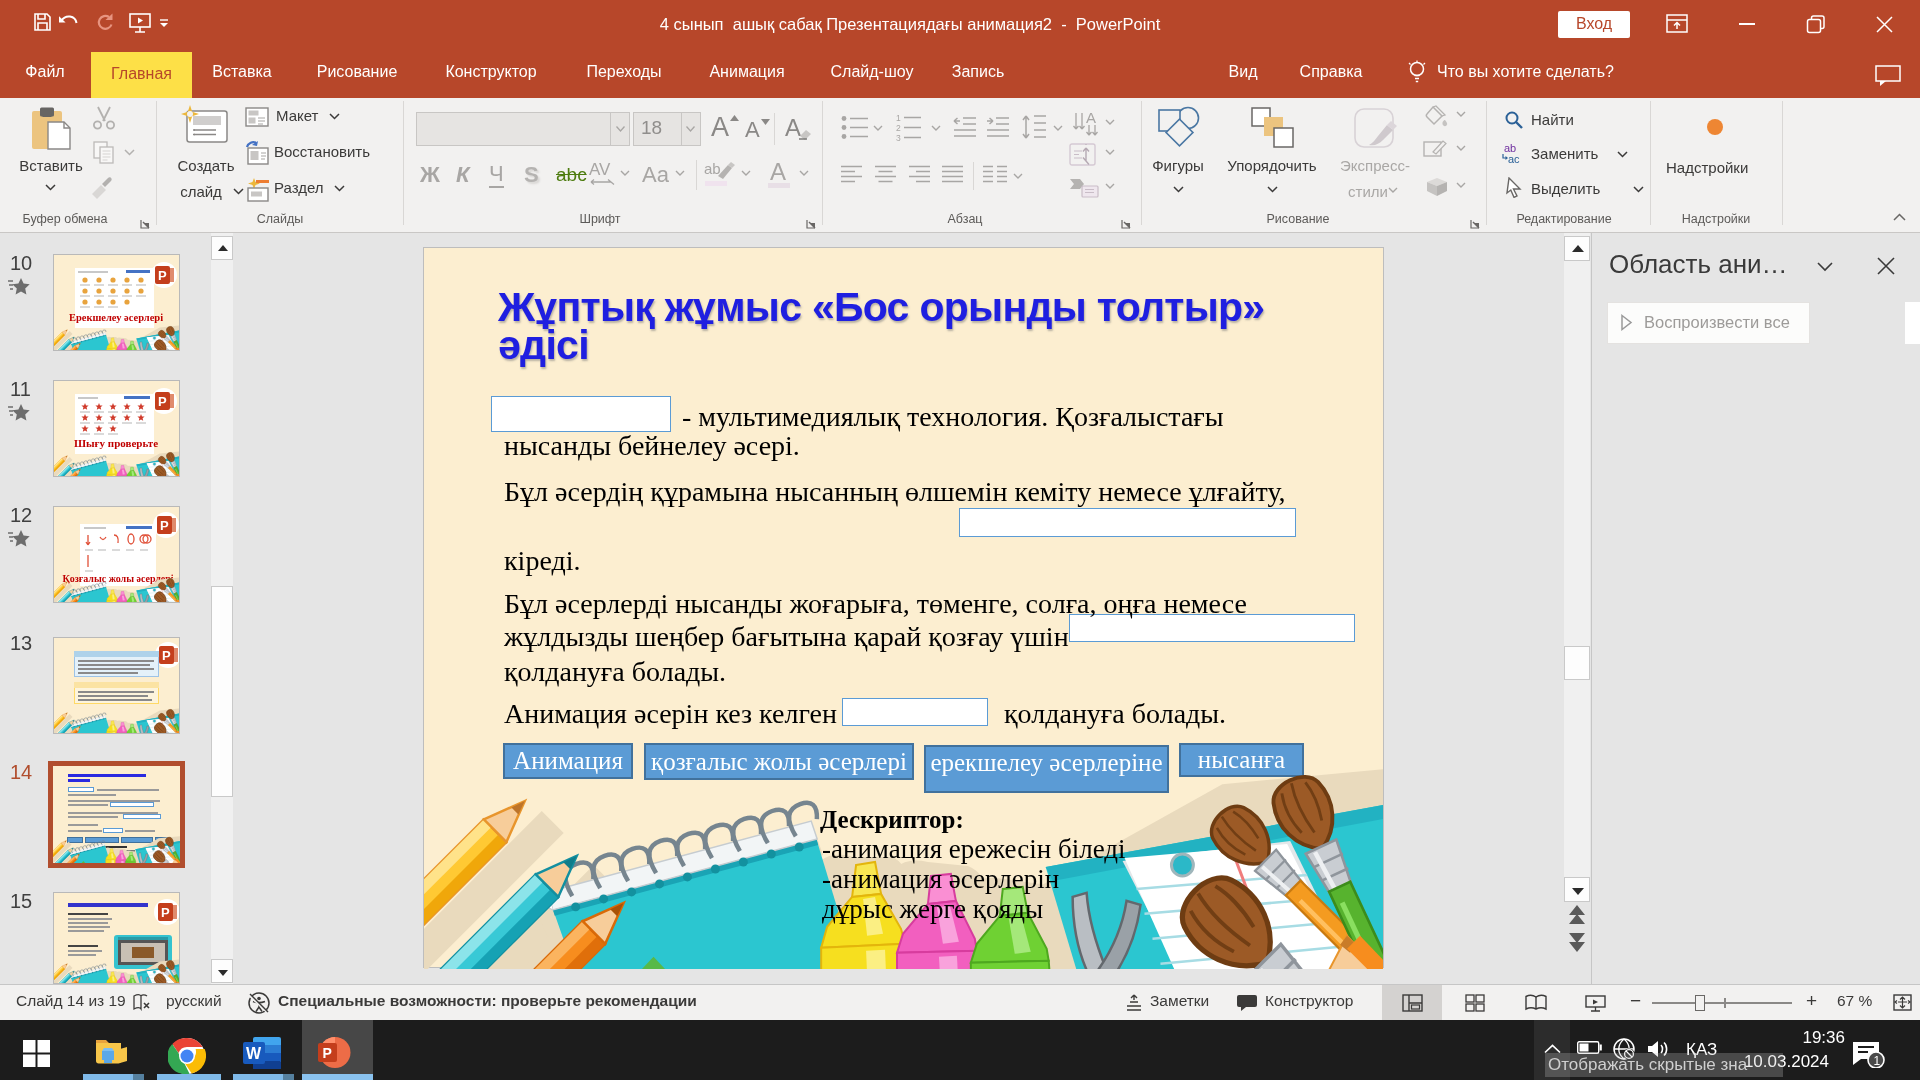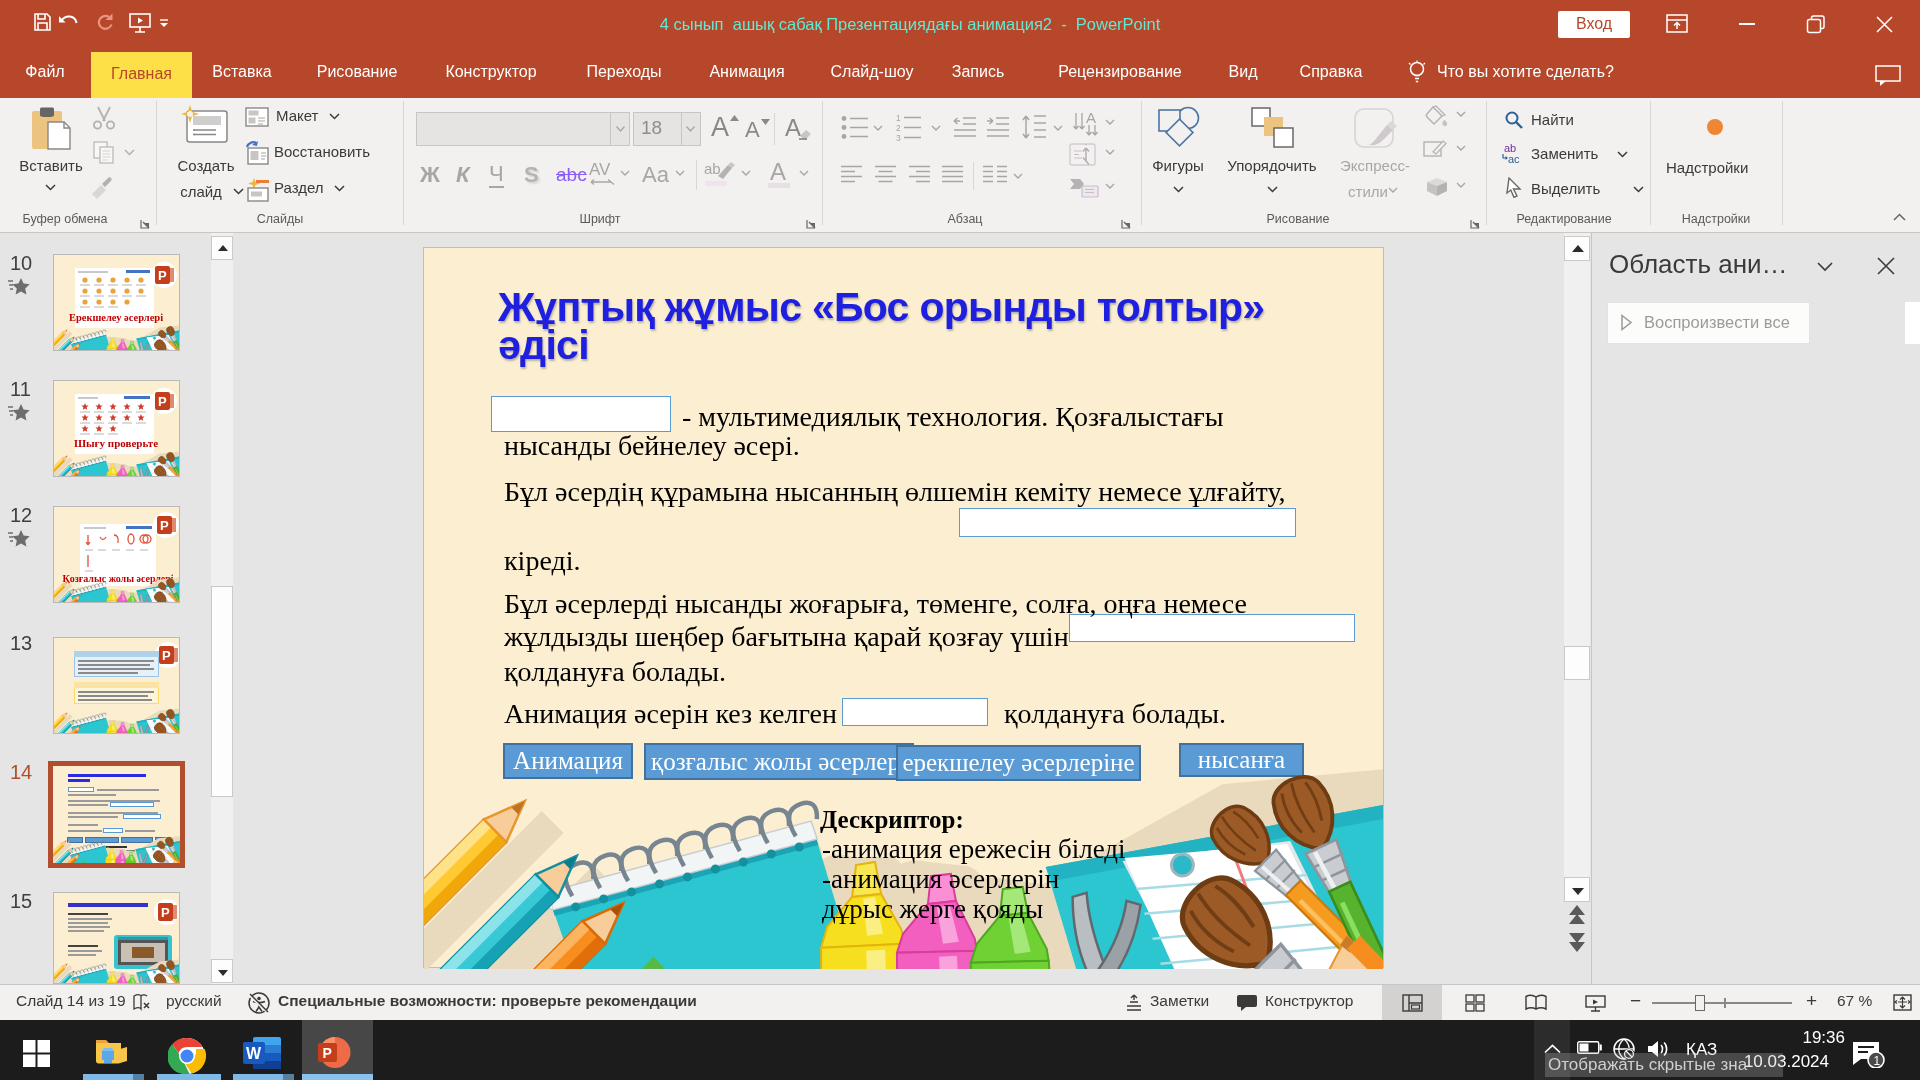--- a/index.html
+++ b/index.html
@@ -1,19 +1,19 @@
 <!DOCTYPE html>
 <html><head><meta charset="utf-8">
 <style>
 *{margin:0;padding:0;box-sizing:border-box}
 html,body{width:1920px;height:1080px;overflow:hidden;background:#e6e6e6;font-family:"Liberation Sans",sans-serif}
 .abs{position:absolute}
 
 #titlebar{position:absolute;left:0;top:0;width:1920px;height:47px;background:#b7472a}
-#titlebar .doc{position:absolute;top:15px;left:0;width:1820px;text-align:center;color:#5eead4;font-size:16.5px}
+#titlebar .doc{position:absolute;top:15px;left:0;width:1820px;text-align:center;color:#ffffff;font-size:16.5px}
 #vhod{position:absolute;left:1558px;top:11px;width:72px;height:27px;background:#fff;border-radius:2px;color:#b7472a;font-size:16px;text-align:center;line-height:26px}
 
 #tabrow{position:absolute;left:0;top:47px;width:1920px;height:51px;background:#b7472a}
 .tab{position:absolute;top:0;height:51px;color:#fff;font-size:16px;line-height:49px;text-align:center}
 #tab-home{position:absolute;left:91px;width:101px;height:46px;background:#fde047;color:#b7472a;font-size:16px;text-align:center;line-height:44px}
 
 #ribbon{position:absolute;left:0;top:98px;width:1920px;height:135px;background:#f2f1f0;border-bottom:1px solid #c9c7c5}
 .gsep{position:absolute;top:3px;width:1px;height:124px;background:#d9d7d5}
 .glabel{position:absolute;top:114px;font-size:12.5px;color:#5c5a58;text-align:center}
 .rtext{position:absolute;font-size:15px;color:#3b3a39;white-space:nowrap}
@@ -83,21 +83,20 @@
 
 <div id="tabrow">
   <div class="tab" style="left:12px;width:66px">Файл</div>
   <div class="tab" style="left:205px;width:74px">Вставка</div>
   <div class="tab" style="left:305px;width:104px">Рисование</div>
   <div class="tab" style="left:435px;width:112px">Конструктор</div>
   <div class="tab" style="left:573px;width:102px">Переходы</div>
   <div class="tab" style="left:701px;width:92px">Анимация</div>
   <div class="tab" style="left:819px;width:106px">Слайд-шоу</div>
   <div class="tab" style="left:945px;width:66px">Запись</div>
-  <div class="tab" style="left:1037px;width:166px">Рецензирование</div>
   <div class="tab" style="left:1225px;width:36px">Вид</div>
   <div class="tab" style="left:1293px;width:76px">Справка</div>
   <div class="tab" style="left:1437px;width:200px;text-align:left">Что вы хотите сделать?</div>
   <svg class="abs" style="left:1406px;top:13px" width="22" height="26" viewBox="0 0 22 26">
       <circle cx="11" cy="9" r="6.5" fill="none" stroke="#fff" stroke-width="1.5"></circle>
       <path d="M8.5 15.5h5M9 18.5h4M9.8 21.5h2.4" stroke="#fff" stroke-width="1.5"></path>
       <path d="M11 .5v2M3 3l1.5 1.5M19 3l-1.5 1.5" stroke="#fff" stroke-width="1.2"></path>
     </svg>
   <svg class="abs" style="left:1875px;top:18px" width="26" height="22" viewBox="0 0 26 22">
       <rect x="1" y="1" width="24" height="15" fill="none" stroke="#fff" stroke-width="1.5"></rect>
@@ -222,21 +221,21 @@
   <div class="abs" style="left:774px;top:15px;width:1px;height:32px;background:#d9d7d5"></div>
   <div class="abs" style="left:785px;top:16px;font-size:24px;color:#8a8886">А</div>
   <svg class="abs" style="left:798px;top:30px" width="14" height="12" viewBox="0 0 14 12">
       <path d="M2 8l6-6 5 4-6 6z" fill="#c8c6c4"></path>
       <path d="M1 11h8" stroke="#757371" stroke-width="1.4"></path>
     </svg>
   <div class="abs" style="left:420px;top:64px;font-size:22px;font-weight:bold;color:#a8a6a4">Ж</div>
   <div class="abs" style="left:456px;top:64px;font-size:22px;font-style:italic;font-weight:bold;color:#a8a6a4">К</div>
   <div class="abs" style="left:489px;top:64px;font-size:22px;color:#a8a6a4;border-bottom:2px solid #a8a6a4;line-height:24px">Ч</div>
   <div class="abs" style="left:524px;top:64px;font-size:22px;font-weight:bold;color:#b5b3b1;text-shadow:2px 2px 2px #d8d6d4">S</div>
-  <div class="abs" style="left:556px;top:66px;font-size:19px;color:#8b5cf6;text-decoration:line-through">abc</div>
+  <div class="abs" style="left:556px;top:66px;font-size:19px;color:#4d7c0f;text-decoration:line-through">abc</div>
   <svg class="abs" style="left:589px;top:64px" width="26" height="24" viewBox="0 0 26 24">
       <text x="0" y="13" font-size="17" fill="#a8a6a4" font-family="Liberation Sans">AV</text>
       <path d="M2 20h20M2 20l3-2.5M2 20l3 2.5M22 20l-3-2.5M22 20l3 2.5" stroke="#a8a6a4" stroke-width="1.3" fill="none"></path>
     </svg>
   <svg class="abs" style="left:620px;top:72px" width="10" height="7" viewBox="0 0 10 7">
       <path d="M1 1l4 4 4-4" fill="none" stroke="#a8a6a4" stroke-width="1.4"></path>
     </svg>
   <div class="abs" style="left:642px;top:64px;font-size:22px;color:#a8a6a4">Aa</div>
   <svg class="abs" style="left:675px;top:72px" width="10" height="7" viewBox="0 0 10 7">
       <path d="M1 1l4 4 4-4" fill="none" stroke="#a8a6a4" stroke-width="1.4"></path>
@@ -812,21 +811,21 @@
   <div class="sline" style="left:80px;top:228px">Бұл әсердің құрамына нысанның өлшемін кеміту немесе ұлғайту,</div>
   <div class="sline" style="left:80px;top:182px">нысанды бейнелеу әсері.</div>
   <div class="sline" style="left:80px;top:297px">кіреді.</div>
   <div class="sline" style="left:80px;top:340px">Бұл әсерлерді нысанды жоғарыға, төменге, солға, оңға немесе</div>
   <div class="sline" style="left:80px;top:373px">жұлдызды шеңбер бағытына қарай қозғау үшін</div>
   <div class="sline" style="left:80px;top:408px">қолдануға болады.</div>
   <div class="sline" style="left:80px;top:450px">Анимация әсерін кез келген</div>
   <div class="sline" style="left:580px;top:450px">қолдануға болады.</div>
   <div class="sbtn" style="left:79px;top:495px;width:130px;height:36px;line-height:32px">Анимация</div>
   <div class="sbtn" style="left:220px;top:495px;width:270px;height:37px;line-height:33px">қозғалыс жолы әсерлері</div>
-  <div class="sbtn" style="left:472px;top:497px;width:245px;height:36px;line-height:32px">ерекшелеу әсерлеріне</div>
+  <div class="sbtn" style="left:500px;top:497px;width:245px;height:48px;line-height:32px">ерекшелеу әсерлеріне</div>
   <div class="sbtn" style="left:755px;top:495px;width:125px;height:34px;line-height:30px">нысанға</div>
   <svg style="position:absolute;left:0;top:481px" width="959" height="240" viewBox="0 0 961 240">
       <use href="#art1"></use>
     </svg>
   <div class="sline" style="left:396px;top:558px;font-weight:bold;font-size:25px">Дескриптор:</div>
   <div class="sline" style="left:398px;top:586px;font-size:27px">-анимация ережесін біледі</div>
   <div class="sline" style="left:398px;top:616px;font-size:27px">-анимация әсерлерін</div>
   <div class="sline" style="left:398px;top:646px;font-size:27px">дұрыс жерге қояды</div>
 </div>
 

